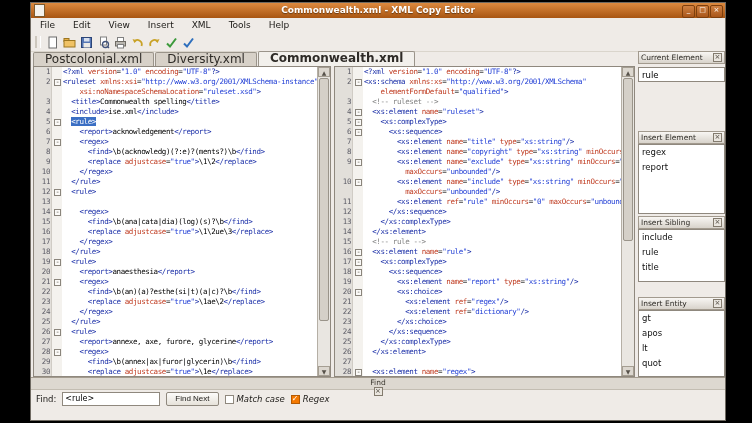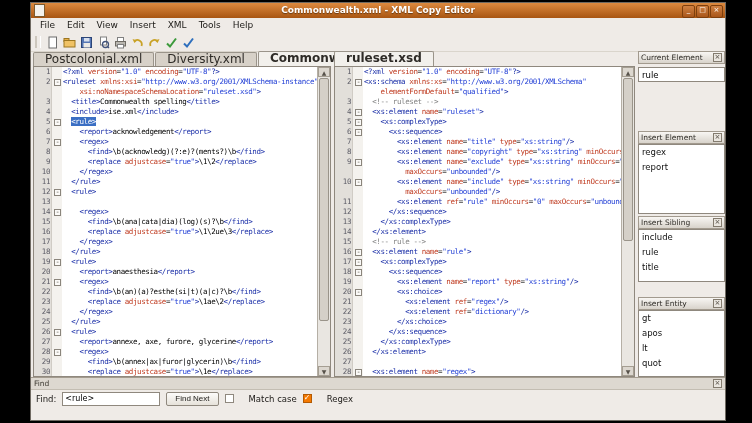--- a/index.html
+++ b/index.html
@@ -5,21 +5,21 @@
   html,body{margin:0;padding:0;}
   body{width:752px;height:423px;background:#000;overflow:hidden;font-family:"DejaVu Sans",sans-serif;-webkit-font-smoothing:antialiased;}
   .app{position:absolute;left:30px;top:2px;width:696px;height:419px;background:#efebe7;border:1px solid #6f6a62;box-sizing:border-box;}
   
   .titlebar{position:absolute;left:0;top:0;right:0;height:15px;background:linear-gradient(#dd8a3f,#a85512);display:flex;align-items:center;}
   .titlebar-title{position:absolute;left:0;right:0;text-align:center;font-size:9px;font-weight:bold;color:#fff;text-shadow:0 1px 1px rgba(0,0,0,.45);line-height:15px;}
   .win-icon{width:9px;height:11px;margin-left:3px;background:#f4f1ec;border:1px solid #7c5a2e;z-index:2;}
   .win-btns{position:absolute;right:2px;top:2px;display:flex;gap:1px;z-index:2;}
   .win-btn{width:11px;height:11px;background:linear-gradient(#cf8142,#a9561a);border:1px solid #7e3f0d;color:#fff;font-size:7px;line-height:9px;text-align:center;border-radius:2px;}
   
-  .menubar{position:absolute;left:0;top:15px;right:0;height:15px;display:flex;align-items:center;padding-left:3px;font-size:9px;color:#1c1a17;}
+  .menubar{position:absolute;left:0;top:15px;right:0;height:15px;display:flex;align-items:center;padding-left:3px;font-size:9px;color:#1c1a17;gap:6px;}
   .menu-item{padding:0 6px;line-height:15px;}
   .toolbar{position:absolute;left:0;top:30px;right:0;height:18px;display:flex;align-items:center;padding-left:3px;border-bottom:1px solid #dad5cc;}
   .tb-handle{width:3px;height:12px;border-left:2px solid #cdc7bd;border-right:1px solid #fff;margin:0 3px 0 1px;}
   .tool-btn{width:17px;height:16px;display:flex;align-items:center;justify-content:center;}
   
   .main{position:absolute;left:0;top:48px;right:0;height:326px;}
   .notebook{position:absolute;top:0;bottom:0;}
   .nb-left{left:2px;width:298px;}
   .nb-right{left:303px;width:301px;}
   .tabs{height:15px;display:flex;align-items:flex-end;}
@@ -48,27 +48,27 @@
   .sb-thumb{position:absolute;left:1px;right:1px;background:#d5d0c8;border:1px solid #9a948a;border-radius:2px;}
   
   .sidebar{position:absolute;left:607px;top:0;width:87px;bottom:0;}
   .cap{position:absolute;left:0;right:0;height:13px;background:linear-gradient(#f8f6f3,#d8d3cb);border:1px solid #a29a8e;box-sizing:border-box;font-size:7.5px;color:#2f2c27;display:flex;align-items:center;justify-content:space-between;padding:0 2px;}
   .cap-x{width:9px;height:9px;box-sizing:border-box;border:1px solid #837b6e;background:#eae6df;font-size:7px;line-height:7px;text-align:center;color:#4e483f;}
   .panel-input{position:absolute;left:0;right:0;height:15px;background:#fff;border:1px solid #8f887e;box-sizing:border-box;font-size:8.5px;font-family:"DejaVu Sans",sans-serif;padding:0 3px;}
   .panel-list{position:absolute;left:0;right:0;background:#fff;border:1px solid #8f887e;box-sizing:border-box;overflow:hidden;}
   .li-item{font-size:8.5px;line-height:15px;padding-left:3px;color:#111;}
   
   .findpane{position:absolute;left:0;right:0;top:374px;height:29px;}
-  .find-cap{height:11px;background:#ddd8d0;border-top:1px solid #a39b8e;border-bottom:1px solid #c3bdb2;display:flex;align-items:center;justify-content:space-between;padding:0 3px;font-size:7.5px;color:#3b372f;}
+  .find-cap{height:11px;background:#ddd8d0;border-top:1px solid #a39b8e;border-bottom:1px solid #c3bdb2;display:flex;align-items:center;justify-content:space-between;padding:0 3px;font-size:7.5px;color:#3b372f;flex-direction:column;}
   .find-row{height:17px;display:flex;align-items:center;gap:6px;padding-left:5px;font-size:8.5px;color:#1c1a17;}
   .find-input{width:92px;height:12px;border:1px solid #8f887e;background:#fff;font-size:8px;padding:0 2px;font-family:"DejaVu Sans",sans-serif;}
   .btn{height:14px;font-size:8px;padding:0 8px;background:linear-gradient(#fcfbfa,#e6e2da);border:1px solid #8f887e;border-radius:2px;color:#1c1a17;}
   .cb{width:9px;height:9px;box-sizing:border-box;border:1px solid #8f887e;background:#fff;display:inline-flex;align-items:center;justify-content:center;}
   .cb.checked{background:#f57900;border-color:#b25a04;color:#fff;font-size:8px;line-height:8px;}
-  .cb-group{display:flex;align-items:flex-start;gap:15px;}
+  .cb-group{display:flex;align-items:flex-end;gap:3px;font-style:italic;}
   
   .statusbar{position:absolute;left:0;right:0;bottom:0;height:14px;display:flex;align-items:stretch;padding:1px;gap:2px;box-sizing:border-box;}
   .sb-field{border:1px solid;border-color:#948d82 #fdfdfc #fdfdfc #948d82;font-size:8px;color:#2b2924;display:flex;align-items:center;padding:0 3px;box-sizing:border-box;}
   .f1{flex:1;} .f2{width:176px;} .f3{width:52px;} .f4{width:69px;}
 </style>
 </head>
 <body>
 
 <div class="stage">
   <div class="app">
@@ -338,23 +338,20 @@
             </div>
           <div class="vscroll">
             <div class="sb-btn">▲</div>
             <div class="sb-thumb" style="top:11px;height:78%;"></div>
             <div class="sb-btn dn">▼</div>
           </div>
         </div>
       </div>
 
       <div class="notebook nb-right">
-        <div class="tabs">
-            <span class="tab active">ruleset.xsd</span>
-          </div>
         <div class="editor">
           <div class="code">
             <div class="gutstrip"></div>
             <div class="foldstrip"></div>
           <div class="crow">
                 <span class="ln">1</span>
                 <span class="fmc"></span>
                 <span class="ct"><span class="sg-tag">&lt;?xml </span><span class="sg-attr">version</span><span class="sg-op">=</span><span class="sg-val">"1.0"</span><span class="sg-txt"> </span><span class="sg-attr">encoding</span><span class="sg-op">=</span><span class="sg-val">"UTF-8"</span><span class="sg-tag">?&gt;</span></span>
               </div>
               <div class="crow">

